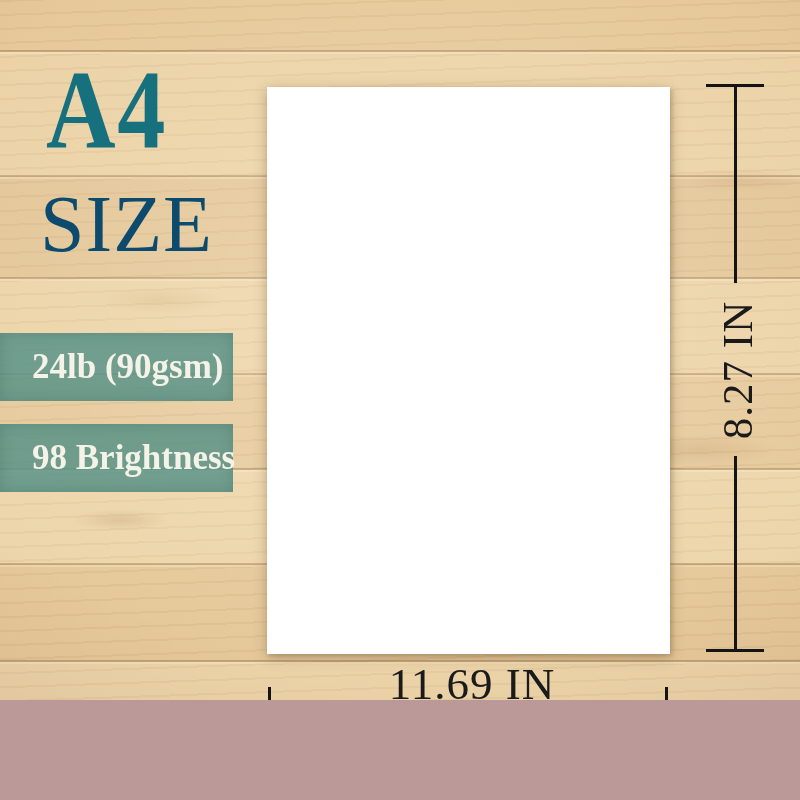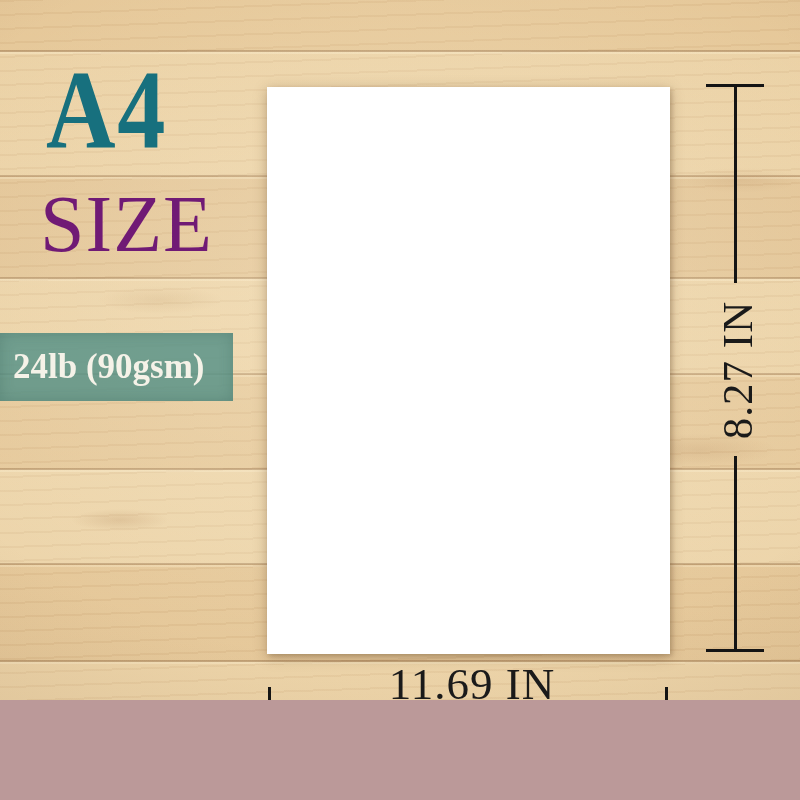--- a/index.html
+++ b/index.html
@@ -46,31 +46,31 @@
         rgba(236,206,160,.09) 6px 9px, rgba(0,0,0,0) 9px 14px);
   }
   
   .a4{
     position:absolute;left:46px;top:54px;
     font-size:112px;line-height:1;font-weight:bold;color:#17707e;
     transform:scaleX(.86);transform-origin:left top;letter-spacing:2px;
   }
   .size{
     position:absolute;left:40px;top:184px;
-    font-size:80px;line-height:1;color:#701a75;letter-spacing:1px;
+    font-size:80px;line-height:1;color:#0c4a6e;letter-spacing:1px;
   }
   
   .banner{
     position:absolute;left:0;width:233px;height:68px;
     background:rgba(88,146,136,.84);
     display:flex;align-items:center;
     box-shadow:inset 0 0 14px rgba(40,80,72,.25);
   }
   .banner span{
-    padding-left:13px;color:#f5f2e8;font-weight:bold;font-size:35px;white-space:nowrap;
+    padding-left:32px;color:#f5f2e8;font-weight:bold;font-size:35px;white-space:nowrap;
   }
   .b1{top:333px}.b2{top:424px}.b3{top:514px}
   
   .paper{
     position:absolute;left:267px;top:87px;width:403px;height:567px;background:#ffffff;
     box-shadow:0 3px 12px rgba(100,72,40,.38), 2px 2px 4px rgba(100,72,40,.22);
   }
   
   .dline{position:absolute;background:#141414;}
   .dim-label{
@@ -102,20 +102,23 @@
 
 <div class="stage">
   <div class="wood"></div>
 
   <div class="a4">A4</div>
   <div class="size">SIZE</div>
 
   <div class="banner b1">
     <span>24lb (90gsm)</span>
   </div>
+  <div class="banner b2">
+    <span>98 Brightness</span>
+  </div>
 
   <div class="paper"></div>
 
   <div class="dline vcapt"></div>
   <div class="dline vseg1"></div>
   <div class="dim-label dim-v-label">8.27 IN</div>
   <div class="dline vseg2"></div>
   <div class="dline vcapb"></div>
 
   <div class="dline hcapl"></div>

